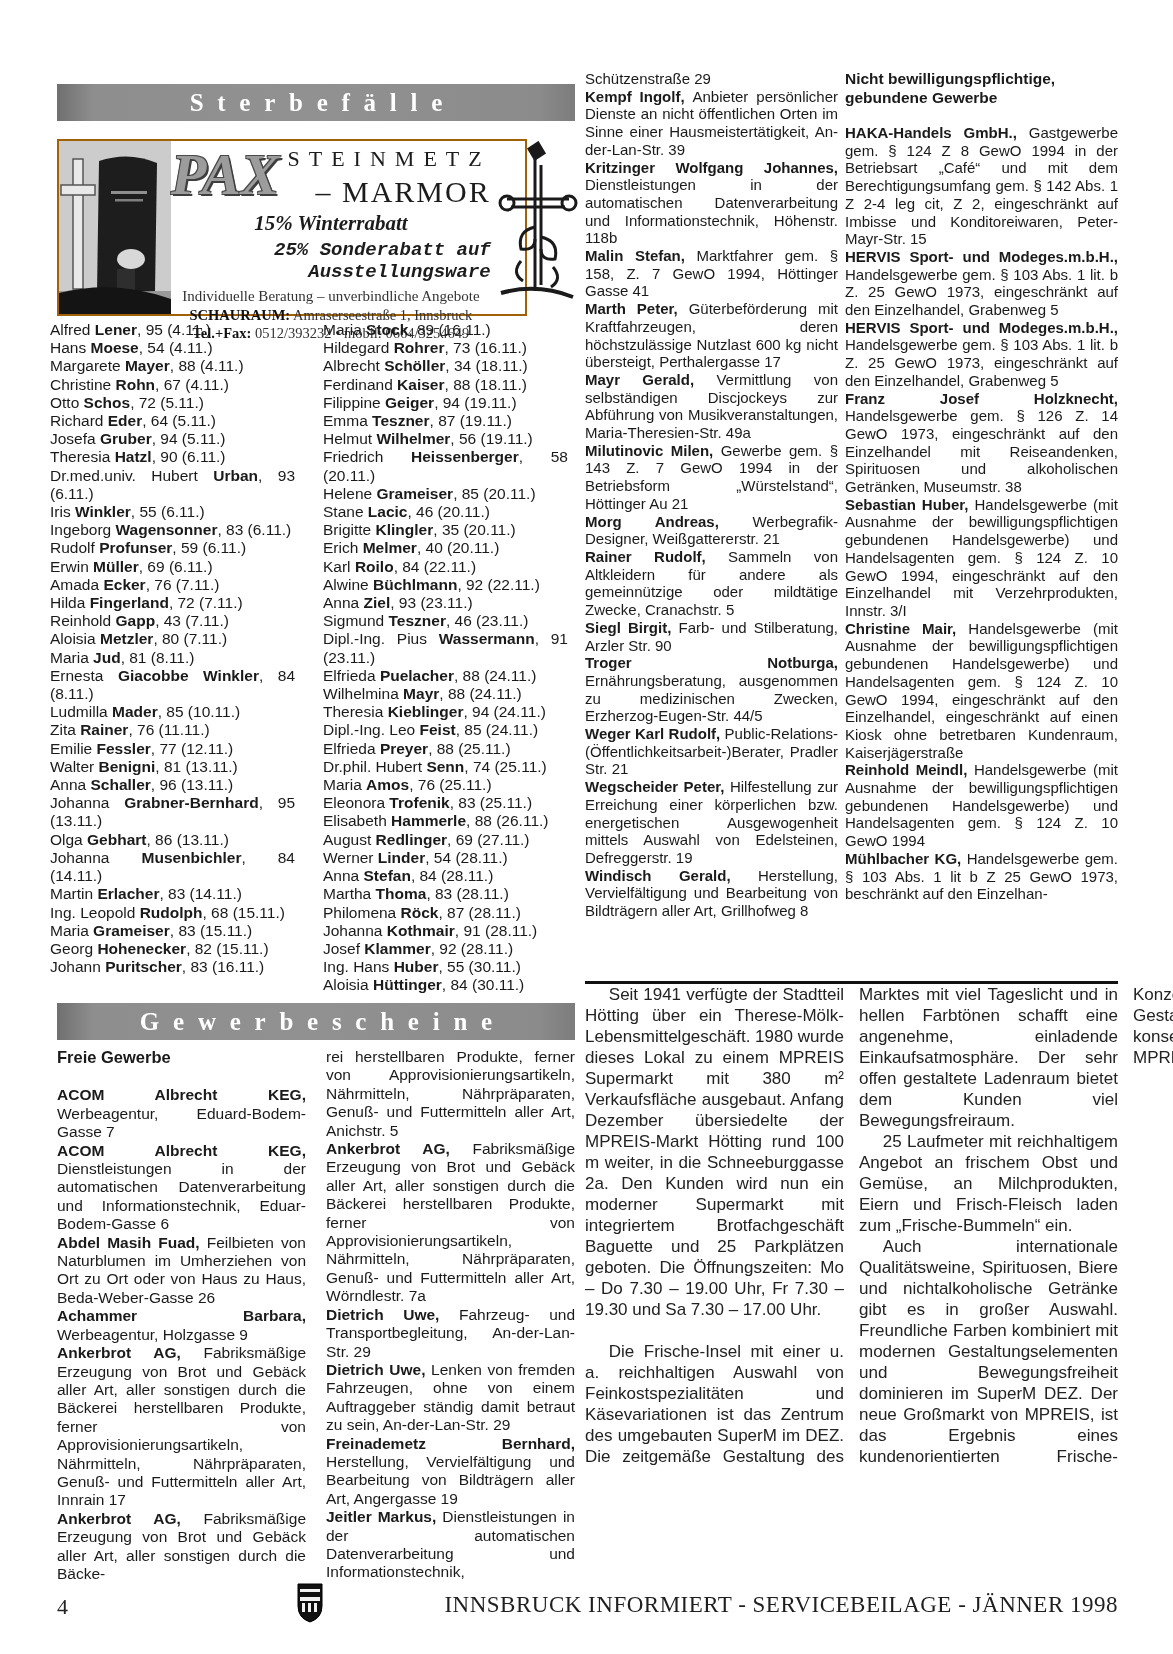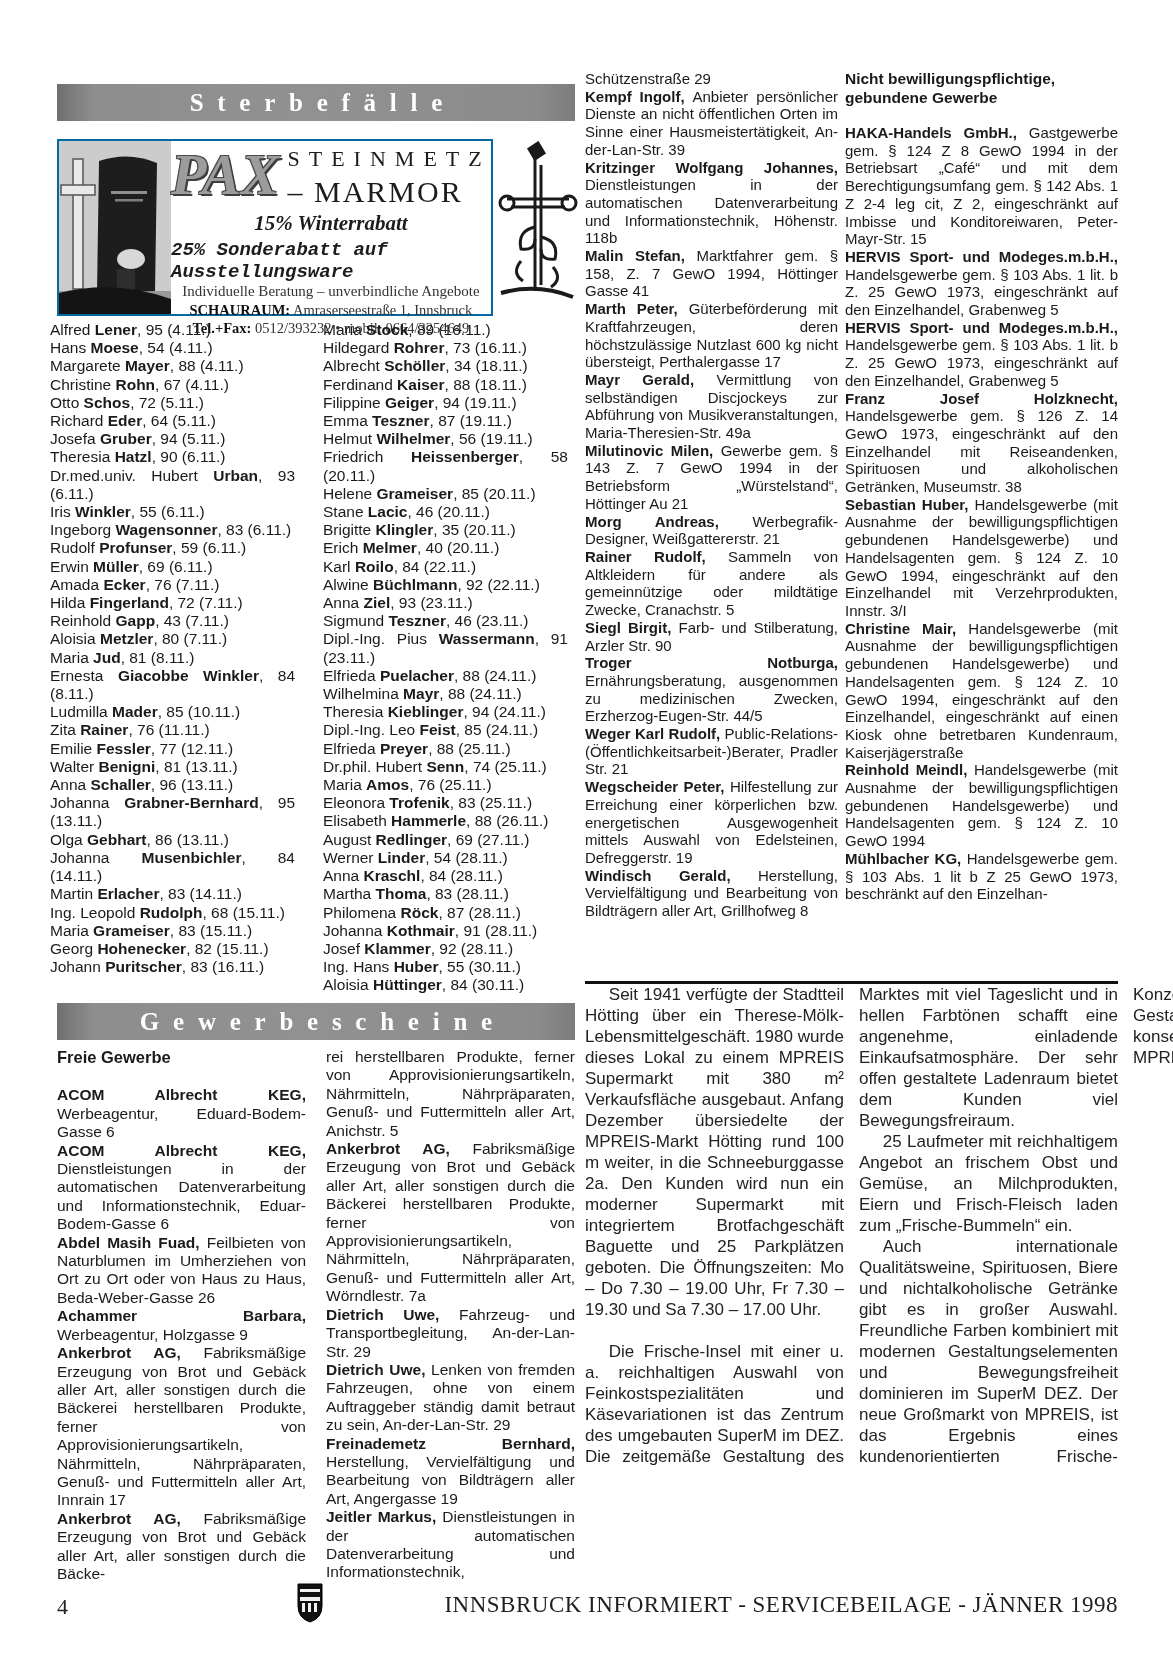--- a/index.html
+++ b/index.html
@@ -8,36 +8,36 @@
 
   
   .bar{position:absolute;height:37px;display:flex;align-items:center;justify-content:center;
        background:linear-gradient(90deg,#6f6f6f 0%,#8e8e8e 7%,#919191 50%,#8b8b8b 93%,#7c7c7c 100%);
        color:#ffffff;font-family:"Liberation Serif",serif;font-weight:bold;
        font-size:25px;letter-spacing:0.55em;text-indent:0.55em;}
   .bar-st{left:57px;top:84px;width:518px;}
   .bar-gw{left:57px;top:1003px;width:518px;}
 
   
-  .ad{position:absolute;left:57px;top:139px;width:436px;height:177px;border:2px solid #0369a1;
-      box-sizing:border-box;display:flex;background:#fff;}
+  .ad{position:absolute;left:57px;top:139px;width:470px;height:177px;border:2px solid #a16207;
+      box-sizing:border-box;display:flex;background:#fff;text-align:right;}
   .ad-photo-left{width:112px;height:100%;flex:0 0 auto;}
   .ad-photo-right{width:88px;height:100%;flex:0 0 auto;}
   .ad-center{flex:1;position:relative;font-family:"Liberation Serif",serif;color:#1c1c1c;
              display:flex;flex-direction:column;align-items:center;padding-top:4px;}
   .pax-row{display:flex;align-items:flex-start;align-self:stretch;justify-content:center;height:66px;}
   .pax-logo{font-family:"Liberation Serif",serif;font-weight:bold;font-style:italic;
             font-size:58px;line-height:60px;color:#9c9c9c;
             text-shadow:2px 2px 0 #3e3e3e,-1px -1px 0 #4a4a4a,1px -1px 0 #4a4a4a,-1px 1px 0 #4a4a4a;}
   .pax-right{display:flex;flex-direction:column;margin-left:8px;}
   .ad-steinmetz{font-size:22px;letter-spacing:9px;margin-top:1px;white-space:nowrap;}
   .ad-marmor{font-size:30px;letter-spacing:2px;margin-top:3px;white-space:nowrap;}
   .ad-rabatt1{font-size:21px;font-weight:bold;font-style:italic;margin-top:2px;}
   .ad-rabatt2{font-size:19px;font-weight:bold;font-style:italic;margin-top:3px;font-family:Liberation Mono, monospace;}
-  .ad-beratung{font-size:15px;color:#333;}
+  .ad-beratung{font-size:15px;margin-top:5px;color:#333;}
   .ad-schauraum{font-size:14.5px;margin-top:2px;color:#333;}
   .ad-schauraum b,.ad-tel b{color:#111;}
   .ad-tel{font-size:14.5px;margin-top:1px;color:#333;}
 
   
   .deaths{position:absolute;left:50px;top:321px;width:518px;display:flex;gap:28px;}
   .death-col{width:253px;font-size:15.5px;line-height:18.2px;}
   .death{text-align:justify;}
   .death b{font-weight:bold;}
 
@@ -238,21 +238,21 @@
         <div class="death"><span>Maria </span><b>Amos</b><span>, 76 (25.11.)</span></div>
 
         <div class="death"><span>Eleonora </span><b>Trofenik</b><span>, 83 (25.11.)</span></div>
 
         <div class="death"><span>Elisabeth </span><b>Hammerle</b><span>, 88 (26.11.)</span></div>
 
         <div class="death"><span>August </span><b>Redlinger</b><span>, 69 (27.11.)</span></div>
 
         <div class="death"><span>Werner </span><b>Linder</b><span>, 54 (28.11.)</span></div>
 
-        <div class="death"><span>Anna </span><b>Kraschl</b><span>, 84 (28.11.)</span></div>
+        <div class="death"><span>Anna </span><b>Stefan</b><span>, 84 (28.11.)</span></div>
 
         <div class="death"><span>Martha </span><b>Thoma</b><span>, 83 (28.11.)</span></div>
 
         <div class="death"><span>Philomena </span><b>Röck</b><span>, 87 (28.11.)</span></div>
 
         <div class="death"><span>Johanna </span><b>Kothmair</b><span>, 91 (28.11.)</span></div>
 
         <div class="death"><span>Josef </span><b>Klammer</b><span>, 92 (28.11.)</span></div>
 
         <div class="death"><span>Ing. Hans </span><b>Huber</b><span>, 55 (30.11.)</span></div>
@@ -261,21 +261,21 @@
       </div>
   </div>
 
   <div class="bar bar-gw">Gewerbescheine</div>
 
   <div class="gw-left">
     <div class="gwcol">
       <div class="freie-header">Freie Gewerbe</div>
       <div>
 
-          <div class="gw-entry"><b>ACOM Albrecht KEG, </b><span>Werbeagentur, Eduard-Bodem-Gasse 6</span></div>
+          <div class="gw-entry"><b>ACOM Albrecht KEG, </b><span>Werbeagentur, Eduard-Bodem-Gasse 7</span></div>
 
           <div class="gw-entry"><b>ACOM Albrecht KEG, </b><span>Dienstleistungen in der automatischen Datenverarbeitung und Informationstechnik, Eduar-Bodem-Gasse 6</span></div>
 
           <div class="gw-entry"><b>Abdel Masih Fuad, </b><span>Feilbieten von Naturblumen im Umherziehen von Ort zu Ort oder von Haus zu Haus, Beda-Weber-Gasse 26</span></div>
 
           <div class="gw-entry"><b>Achammer Barbara, </b><span>Werbeagentur, Holzgasse 9</span></div>
 
           <div class="gw-entry"><b>Ankerbrot AG, </b><span>Fabriksmäßige Erzeugung von Brot und Gebäck aller Art, aller sonstigen durch die Bäckerei herstellbaren Produkte, ferner von Approvisionierungsartikeln, Nährmitteln, Nährpräparaten, Genuß- und Futtermitteln aller Art, Innrain 17</span></div>
 
           <div class="gw-entry"><b>Ankerbrot AG, </b><span>Fabriksmäßige Erzeugung von Brot und Gebäck aller Art, aller sonstigen durch die Bäcke-</span></div>

